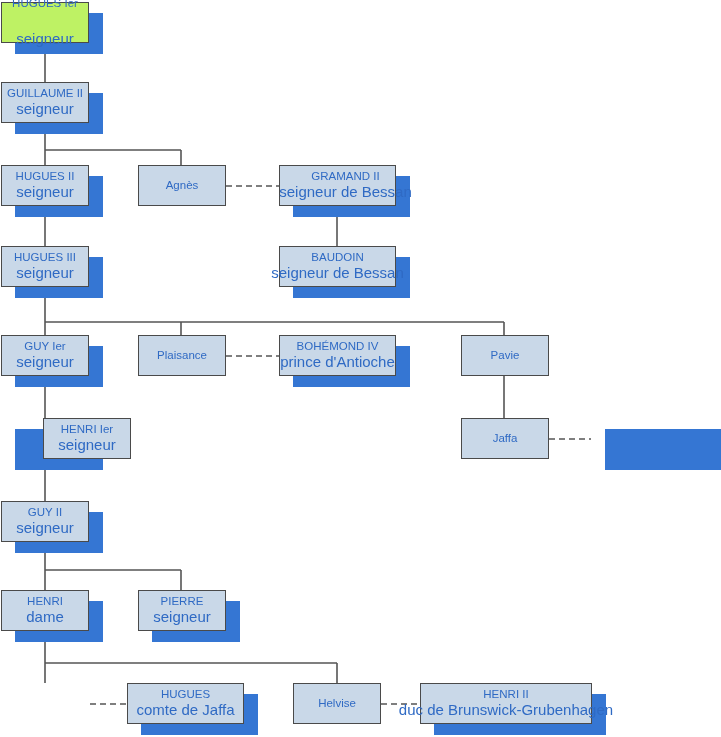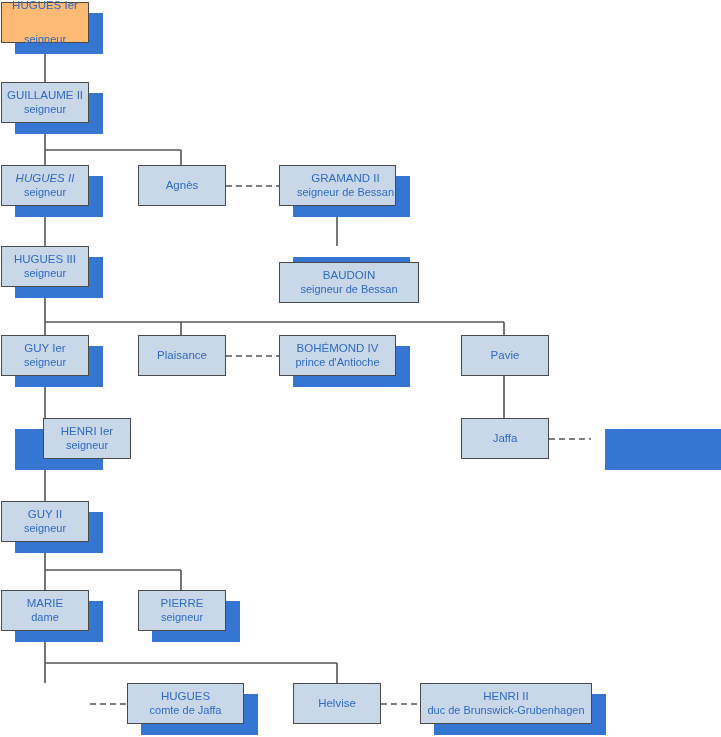--- a/index.html
+++ b/index.html
@@ -35,21 +35,21 @@
     z-index:3;
     line-height:1.18;
   }
   .node .l1{
     color:#2f6ac4;
     font-size:11.5px;
     white-space:nowrap;
   }
   .node .l2{
     color:#2f6ac4;
-    font-size:11px;
+    font-size:15px;
     white-space:nowrap;
   }
   .node.single .l1{ }
 </style>
 </head>
 <body>
 
 <div id="chart">
   <svg id="edges" viewBox="0 0 721 737" width="721" height="737" xmlns="http://www.w3.org/2000/svg">
       <path d="M45,43 L45,82" fill="none" stroke="#555555" stroke-width="1.6"></path>
@@ -62,49 +62,49 @@
       <path d="M45,459 L45,501" fill="none" stroke="#555555" stroke-width="1.6"></path>
       <path d="M45,542 L45,570 M45,570 L181,570 M181,570 L181,590 M45,570 L45,590" fill="none" stroke="#555555" stroke-width="1.6"></path>
       <path d="M45,631 L45,663 M45,663 L337,663 M337,663 L337,683 M45,663 L45,683" fill="none" stroke="#555555" stroke-width="1.6"></path>
       <path d="M226,186 L279,186" fill="none" stroke="#555555" stroke-width="1.4" stroke-dasharray="6,4"></path>
       <path d="M226,356 L279,356" fill="none" stroke="#555555" stroke-width="1.4" stroke-dasharray="6,4"></path>
       <path d="M549,439 L591,439" fill="none" stroke="#555555" stroke-width="1.4" stroke-dasharray="6,4"></path>
       <path d="M90,704 L127,704" fill="none" stroke="#555555" stroke-width="1.4" stroke-dasharray="6,4"></path>
       <path d="M381,704 L420,704" fill="none" stroke="#555555" stroke-width="1.4" stroke-dasharray="6,4"></path>
     </svg>
 <div class="shadow" style="left: 15px; top: 13px; width: 88px; height: 41px; background: rgb(53, 118, 211);"></div>
-    <div class="node" style="left: 1px; top: 2px; width: 88px; height: 41px; background: #fdba74; border-color: rgb(74, 74, 74); gap: 20px;">
+    <div class="node" style="left: 1px; top: 2px; width: 88px; height: 41px; background: #bef264; border-color: rgb(74, 74, 74); gap: 20px;">
       <span class="l1" style="color: rgb(47, 106, 196);">HUGUES Ier</span>
       <span class="l2" style="color: rgb(47, 106, 196);">seigneur</span>
     </div>
     <div class="shadow" style="left: 15px; top: 93px; width: 88px; height: 41px; background: rgb(53, 118, 211);"></div>
     <div class="node" style="left: 1px; top: 82px; width: 88px; height: 41px; background: rgb(201, 216, 232); border-color: rgb(74, 74, 74);">
       <span class="l1" style="color: rgb(47, 106, 196);">GUILLAUME II</span>
       <span class="l2" style="color: rgb(47, 106, 196);">seigneur</span>
     </div>
     <div class="shadow" style="left: 15px; top: 176px; width: 88px; height: 41px; background: rgb(53, 118, 211);"></div>
     <div class="node" style="left: 1px; top: 165px; width: 88px; height: 41px; background: rgb(201, 216, 232); border-color: rgb(74, 74, 74);">
-      <span class="l1" style="color: rgb(47, 106, 196); font-style: italic;">HUGUES II</span>
+      <span class="l1" style="color: rgb(47, 106, 196);">HUGUES II</span>
       <span class="l2" style="color: rgb(47, 106, 196);">seigneur</span>
     </div>
     <div class="node single" style="left: 138px; top: 165px; width: 88px; height: 41px; background: rgb(201, 216, 232); border-color: rgb(74, 74, 74);">
       <span class="l1" style="color: rgb(47, 106, 196);">Agnès</span>
     </div>
     <div class="shadow" style="left: 293px; top: 176px; width: 117px; height: 41px; background: rgb(53, 118, 211);"></div>
     <div class="node" style="left: 279px; top: 165px; width: 117px; height: 41px; background: rgb(201, 216, 232); border-color: rgb(74, 74, 74); padding-left: 16px;">
       <span class="l1" style="color: rgb(47, 106, 196);">GRAMAND II</span>
       <span class="l2" style="color: rgb(47, 106, 196);">seigneur de Bessan</span>
     </div>
     <div class="shadow" style="left: 15px; top: 257px; width: 88px; height: 41px; background: rgb(53, 118, 211);"></div>
     <div class="node" style="left: 1px; top: 246px; width: 88px; height: 41px; background: rgb(201, 216, 232); border-color: rgb(74, 74, 74);">
       <span class="l1" style="color: rgb(47, 106, 196);">HUGUES III</span>
       <span class="l2" style="color: rgb(47, 106, 196);">seigneur</span>
     </div>
     <div class="shadow" style="left: 293px; top: 257px; width: 117px; height: 41px; background: rgb(53, 118, 211);"></div>
-    <div class="node" style="left: 279px; top: 262px; width: 140px; height: 41px; background: rgb(201, 216, 232); border-color: rgb(74, 74, 74);">
+    <div class="node" style="left: 279px; top: 246px; width: 117px; height: 41px; background: rgb(201, 216, 232); border-color: rgb(74, 74, 74);">
       <span class="l1" style="color: rgb(47, 106, 196);">BAUDOIN</span>
       <span class="l2" style="color: rgb(47, 106, 196);">seigneur de Bessan</span>
     </div>
     <div class="shadow" style="left: 15px; top: 346px; width: 88px; height: 41px; background: rgb(53, 118, 211);"></div>
     <div class="node" style="left: 1px; top: 335px; width: 88px; height: 41px; background: rgb(201, 216, 232); border-color: rgb(74, 74, 74);">
       <span class="l1" style="color: rgb(47, 106, 196);">GUY Ier</span>
       <span class="l2" style="color: rgb(47, 106, 196);">seigneur</span>
     </div>
     <div class="node single" style="left: 138px; top: 335px; width: 88px; height: 41px; background: rgb(201, 216, 232); border-color: rgb(74, 74, 74);">
       <span class="l1" style="color: rgb(47, 106, 196);">Plaisance</span>
@@ -126,21 +126,21 @@
       <span class="l1" style="color: rgb(47, 106, 196);">Jaffa</span>
     </div>
     <div class="shadow" style="left: 605px; top: 429px; width: 119px; height: 41px; background: rgb(53, 118, 211);"></div>
     <div class="shadow" style="left: 15px; top: 512px; width: 88px; height: 41px; background: rgb(53, 118, 211);"></div>
     <div class="node" style="left: 1px; top: 501px; width: 88px; height: 41px; background: rgb(201, 216, 232); border-color: rgb(74, 74, 74);">
       <span class="l1" style="color: rgb(47, 106, 196);">GUY II</span>
       <span class="l2" style="color: rgb(47, 106, 196);">seigneur</span>
     </div>
     <div class="shadow" style="left: 15px; top: 601px; width: 88px; height: 41px; background: rgb(53, 118, 211);"></div>
     <div class="node" style="left: 1px; top: 590px; width: 88px; height: 41px; background: rgb(201, 216, 232); border-color: rgb(74, 74, 74);">
-      <span class="l1" style="color: rgb(47, 106, 196);">MARIE</span>
+      <span class="l1" style="color: rgb(47, 106, 196);">HENRI</span>
       <span class="l2" style="color: rgb(47, 106, 196);">dame</span>
     </div>
     <div class="shadow" style="left: 152px; top: 601px; width: 88px; height: 41px; background: rgb(53, 118, 211);"></div>
     <div class="node" style="left: 138px; top: 590px; width: 88px; height: 41px; background: rgb(201, 216, 232); border-color: rgb(74, 74, 74);">
       <span class="l1" style="color: rgb(47, 106, 196);">PIERRE</span>
       <span class="l2" style="color: rgb(47, 106, 196);">seigneur</span>
     </div>
     <div class="shadow" style="left: 141px; top: 694px; width: 117px; height: 41px; background: rgb(53, 118, 211);"></div>
     <div class="node" style="left: 127px; top: 683px; width: 117px; height: 41px; background: rgb(201, 216, 232); border-color: rgb(74, 74, 74);">
       <span class="l1" style="color: rgb(47, 106, 196);">HUGUES</span>

